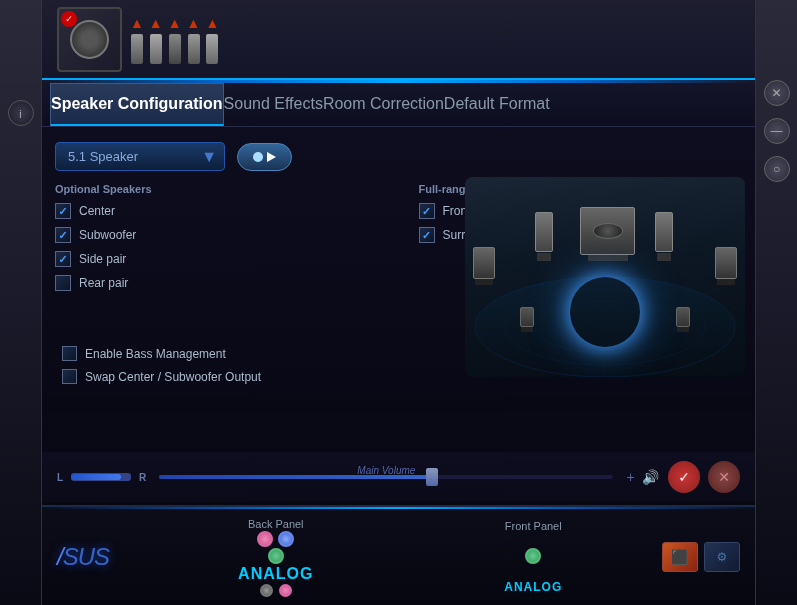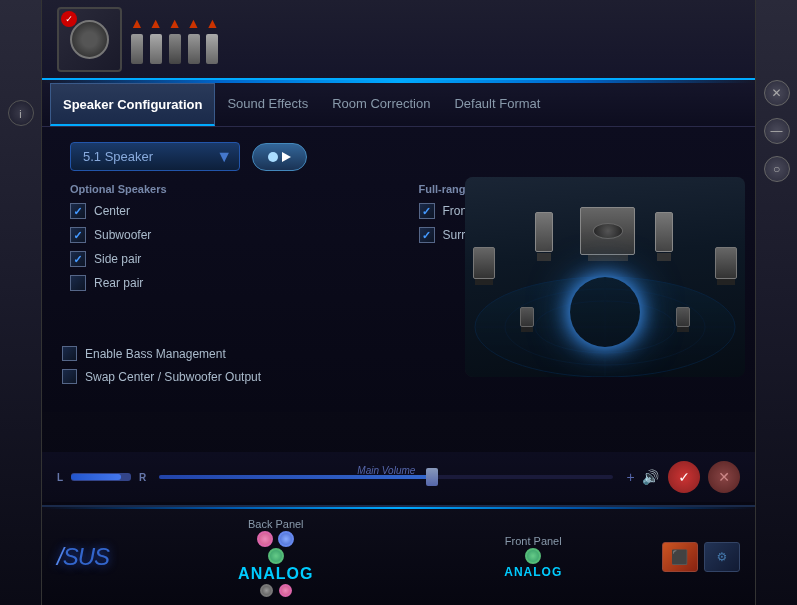--- a/index.html
+++ b/index.html
@@ -174,41 +174,41 @@
     .tab-nav {
       display: flex;
       align-items: stretch;
       background: linear-gradient(180deg, #15152a 0%, #0d0d1f 100%);
       padding: 0 8px;
       height: 44px;
       border-bottom: 1px solid #2a2a4a;
     }
 
     .tab-item {
-      padding: 0 12px;
+      padding: 0 0;
       display: flex;
       align-items: center;
       cursor: pointer;
-      font-size: 13px;
+      font-size: 16px;
       color: #8899aa;
       border-bottom: 2px solid transparent;
       white-space: nowrap;
     }
 
     .tab-item.active {
       color: #ffffff;
       background: linear-gradient(180deg, #2a3a5a 0%, #1a2a4a 100%);
       border: 1px solid #3a5a8a;
       border-bottom: 2px solid #00aaff;
       font-weight: bold;
     }
 
     
     .content-panel {
-      padding: 15px 28px;
+      padding: 15px 13px;
       background: linear-gradient(180deg, #0d0d1f 0%, #080815 100%);
       height: calc(100% - 80px - 3px - 44px - 100px - 3px);
       position: relative;
     }
 
     
     .speaker-row {
       display: flex;
       align-items: center;
       gap: 12px;
@@ -485,21 +485,21 @@
       font-size: 12px;
       color: #00ccff;
       font-weight: bold;
       letter-spacing: 1px;
     }
 
     .front-panel-section {
       display: flex;
       flex-direction: column;
       align-items: center;
-      gap: 1px;
+      gap: 16px;
       flex: 1;
     }
 
     .action-btns {
       display: flex;
       gap: 8px;
       position: absolute;
       right: 50px;
       bottom: 35px;
     }

